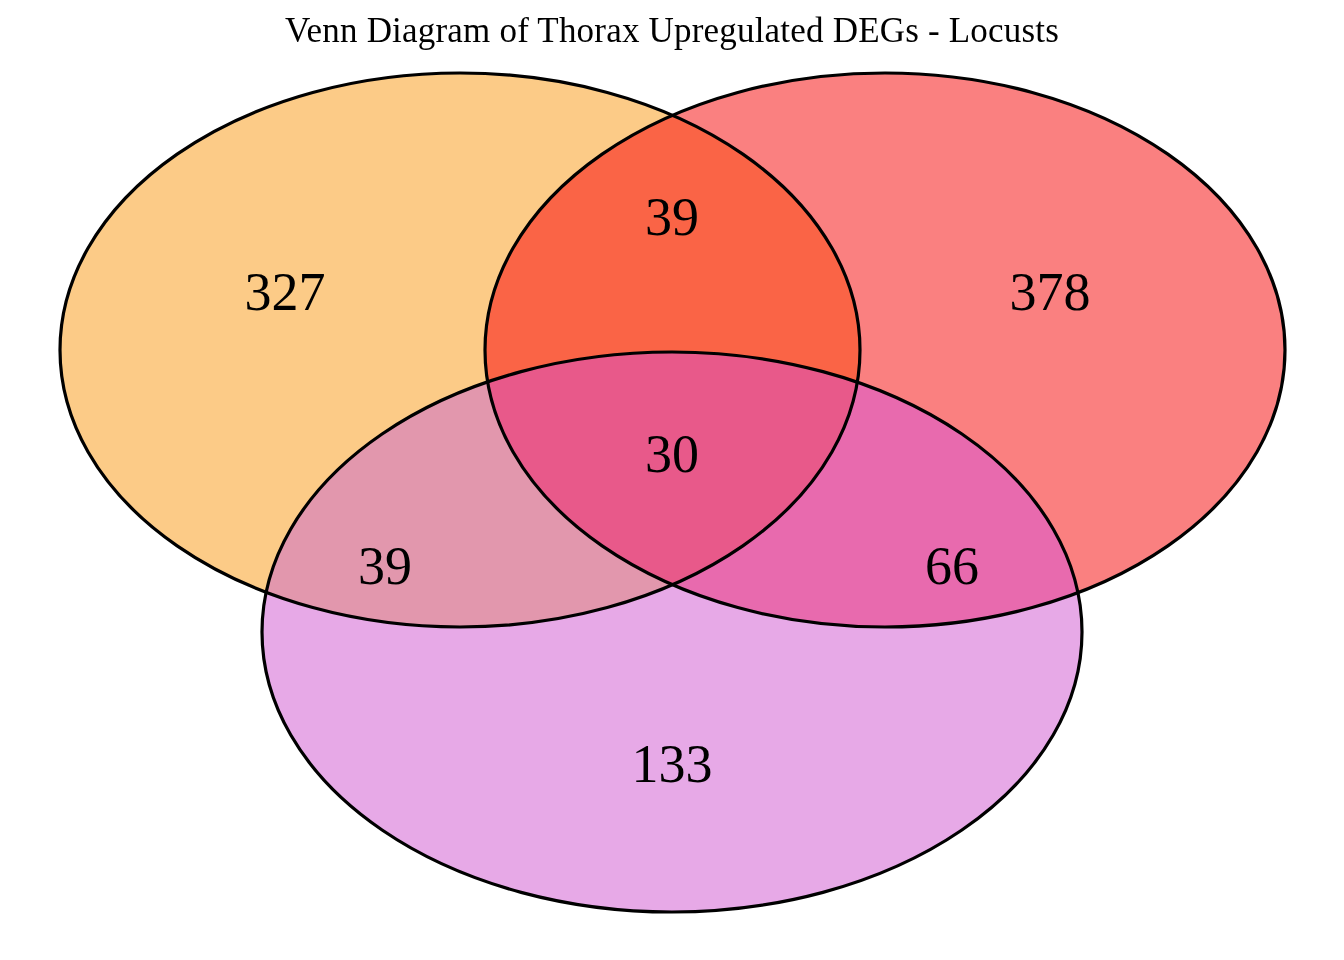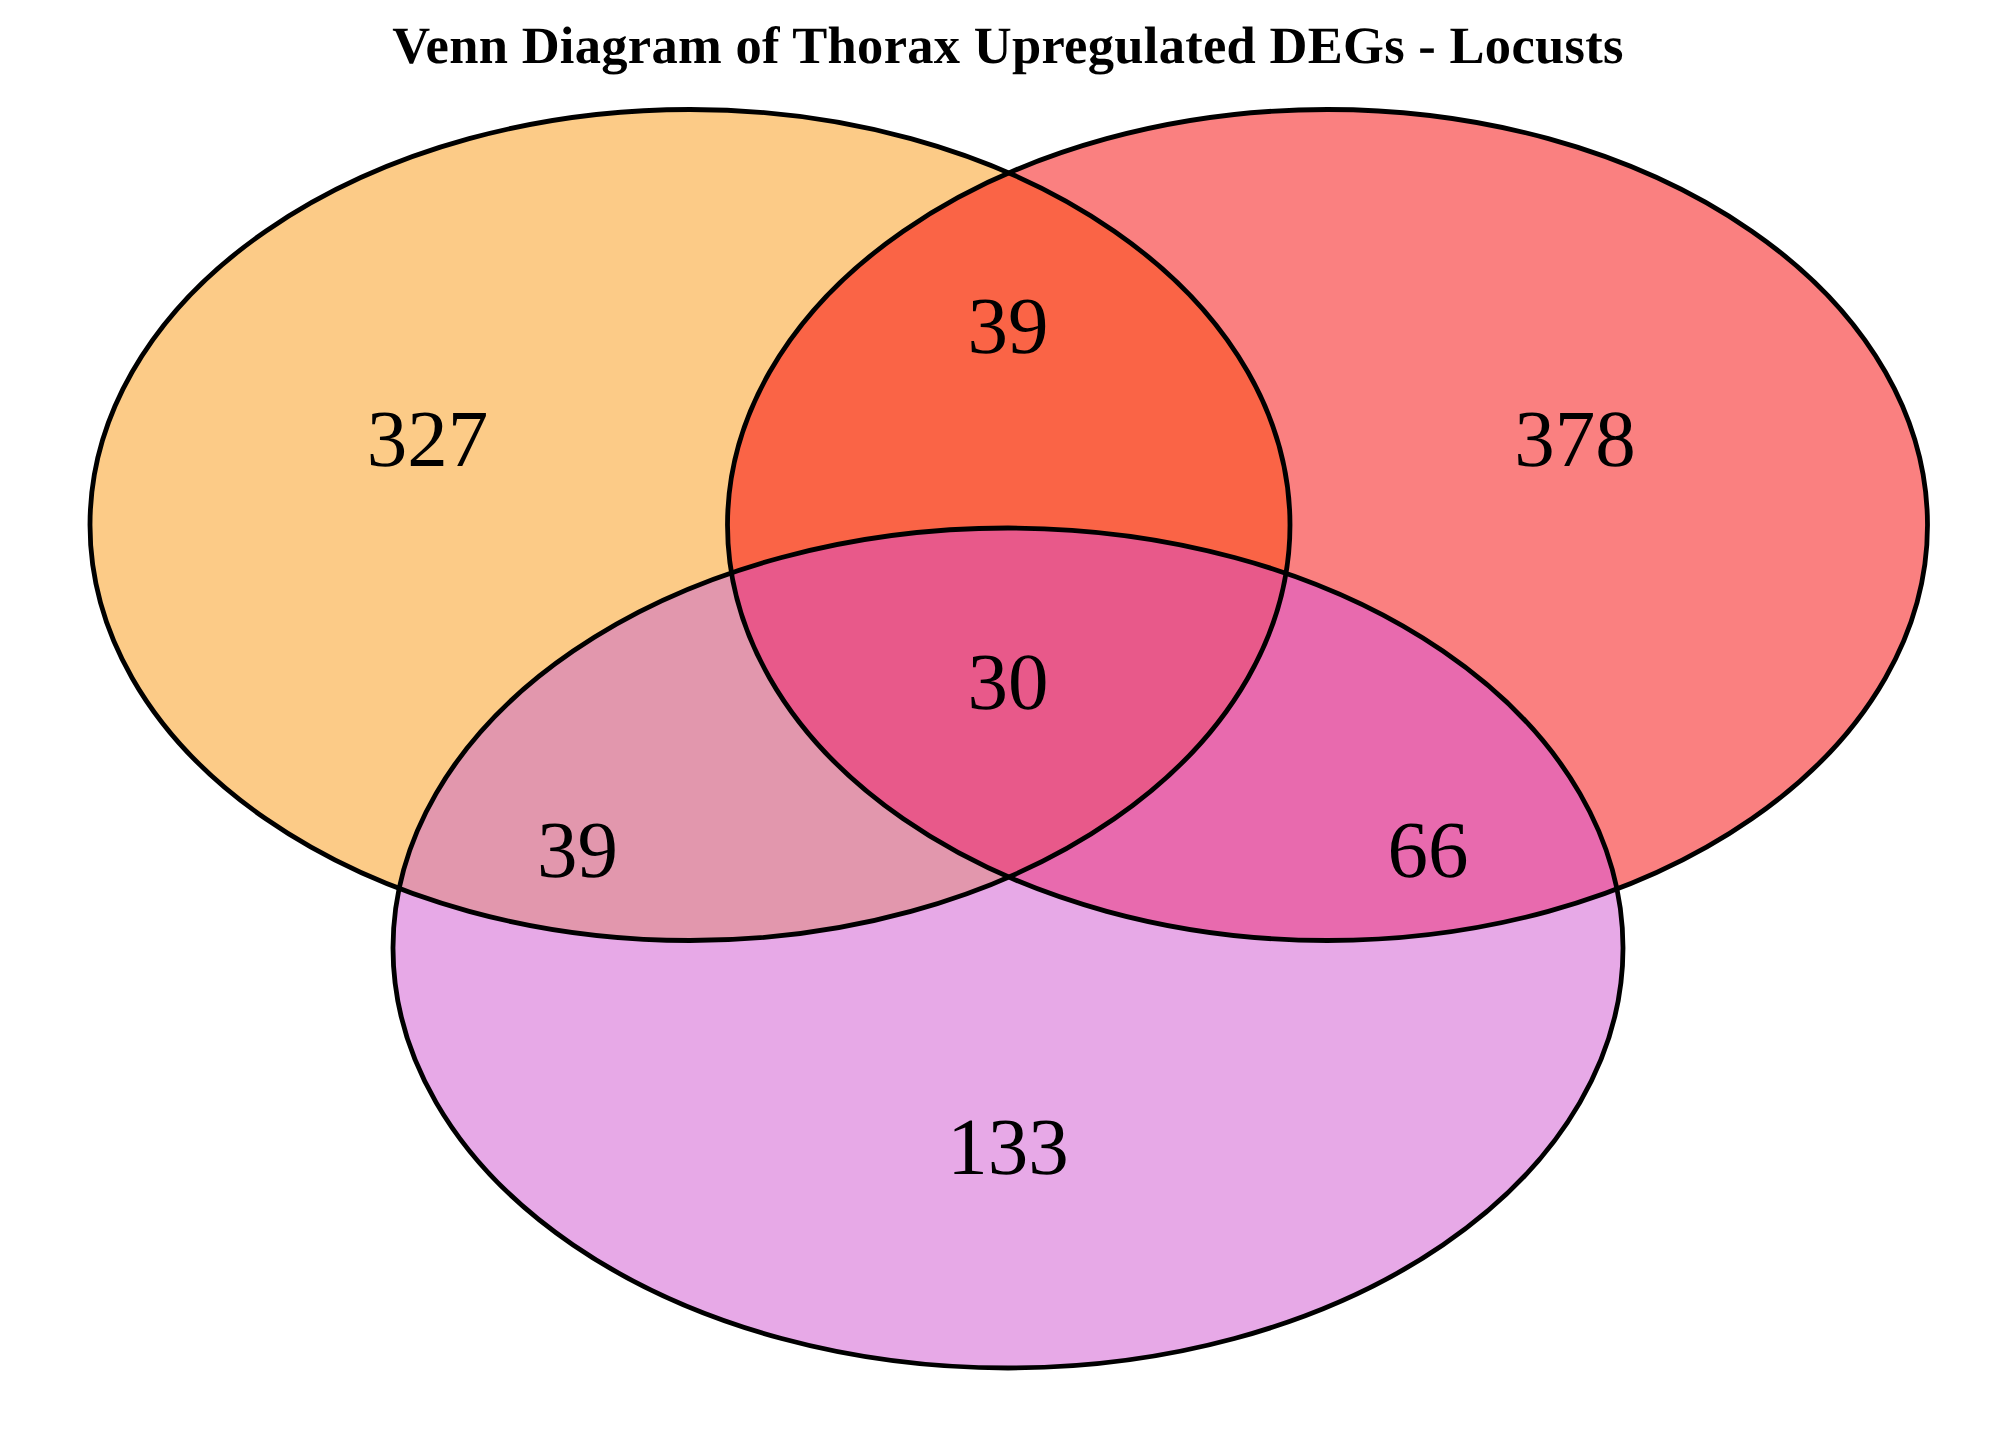--- a/index.html
+++ b/index.html
@@ -22,21 +22,21 @@
   #venn-title {
     position: absolute;
     top: 0;
     left: 0;
     width: 1344px;
     height: 62px;
     line-height: 62px;
     text-align: center;
     font-family: "Liberation Serif", "DejaVu Serif", serif;
     font-size: 35px;
-    font-weight: 700;
+    font-weight: 400;
     color: #000000;
     letter-spacing: 0.2px;
     white-space: nowrap;
   }
   #venn-canvas {
     position: absolute;
     top: 0;
     left: 0;
   }
   .region-label {

